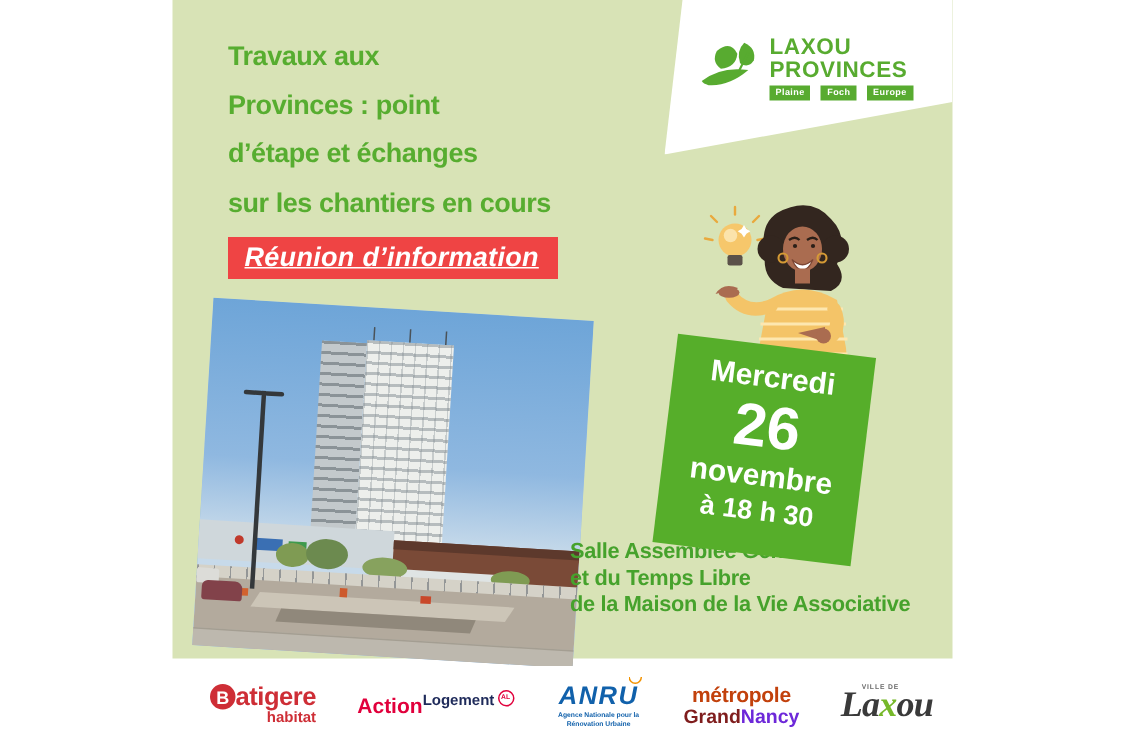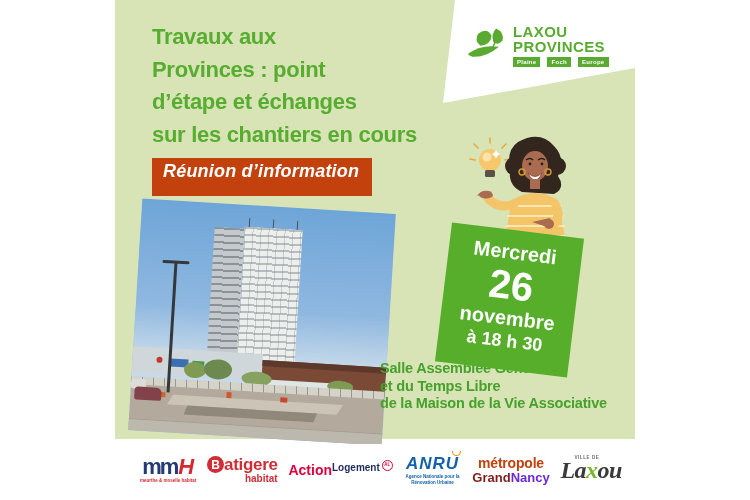--- a/index.html
+++ b/index.html
@@ -15,26 +15,26 @@
 
   
   .brand-logo { position:absolute; left:466px; top:24px; display:flex; align-items:flex-start; gap:5px; }
   .brand-text { display:flex; flex-direction:column; }
   .brand-name { color:#58ab30; font-weight:800; font-size:15px; line-height:15px; letter-spacing:.4px; }
   .brand-tags { display:flex; gap:7px; margin-top:3px; }
   .brand-tag { background:#58ab30; color:#fff; font-size:6px; font-weight:700; line-height:8px; padding:1px 4px; letter-spacing:.3px; }
 
   
   .title { position:absolute; left:152px; top:21px; width:380px; color:#57ad30; font-weight:800;
-           font-size:22px; line-height:32.5px; letter-spacing:-0.3px; }
+           font-size:18px; line-height:32.5px; letter-spacing:-0.3px; }
   .title span { display:block; }
 
   
-  .info-badge { position:absolute; left:152px; top:158px; background:#c2410c; color:#ffffff;
-                font-size:18px; font-weight:700; font-style:italic; padding:3px 13px 14px 11px; letter-spacing:.2px; }
+  .info-badge { position:absolute; left:152px; top:158px; background:#ef4444; color:#ffffff;
+                font-size:18px; font-weight:700; font-style:italic; padding:3px 13px 4px 11px; letter-spacing:.2px;text-decoration:underline; }
 
   
   .photo { position:absolute; left:135px; top:206px; width:254px; height:232px; transform:rotate(3.5deg);
            overflow:hidden; background:#9cc0e2; }
   .photo .sky { position:absolute; inset:0; background:linear-gradient(180deg,#6ea5d8 0%,#8fb8e0 45%,#c7daea 68%); }
   .tower-side { position:absolute; left:74px; top:24px; width:30px; height:138px; background:#c3c9cc;
                 background-image:repeating-linear-gradient(180deg, rgba(92,102,108,.55) 0 2px, rgba(0,0,0,0) 2px 7px); }
   .tower-front { position:absolute; left:104px; top:22px; width:58px; height:140px; background:#edefec;
                  background-image:repeating-linear-gradient(180deg, rgba(128,138,144,.5) 0 2px, rgba(0,0,0,0) 2px 7px),
                                   repeating-linear-gradient(90deg, rgba(128,138,144,.35) 0 1px, rgba(0,0,0,0) 1px 8px); }
@@ -246,27 +246,20 @@
   </div>
 
   <div class="address">
     <span>Salle Assemblée Générale</span>
     <span>et du Temps Libre</span>
     <span>de la Maison de la Vie Associative</span>
   </div>
 
   <div class="partners">
 
-    <div class="p-logo">
-      <div class="mmh-row">
-        <span class="mmh-mm">mm</span>
-        <span class="mmh-h">H</span>
-      </div>
-      <span class="mmh-caption">meurthe &amp; moselle habitat</span>
-    </div>
 
     <div class="p-logo">
       <div class="bat-row">
         <span class="bat-circle">B</span>
         <span class="bat-rest">atigere</span>
       </div>
       <span class="bat-sub">habitat</span>
     </div>
 
     <div class="p-logo">

